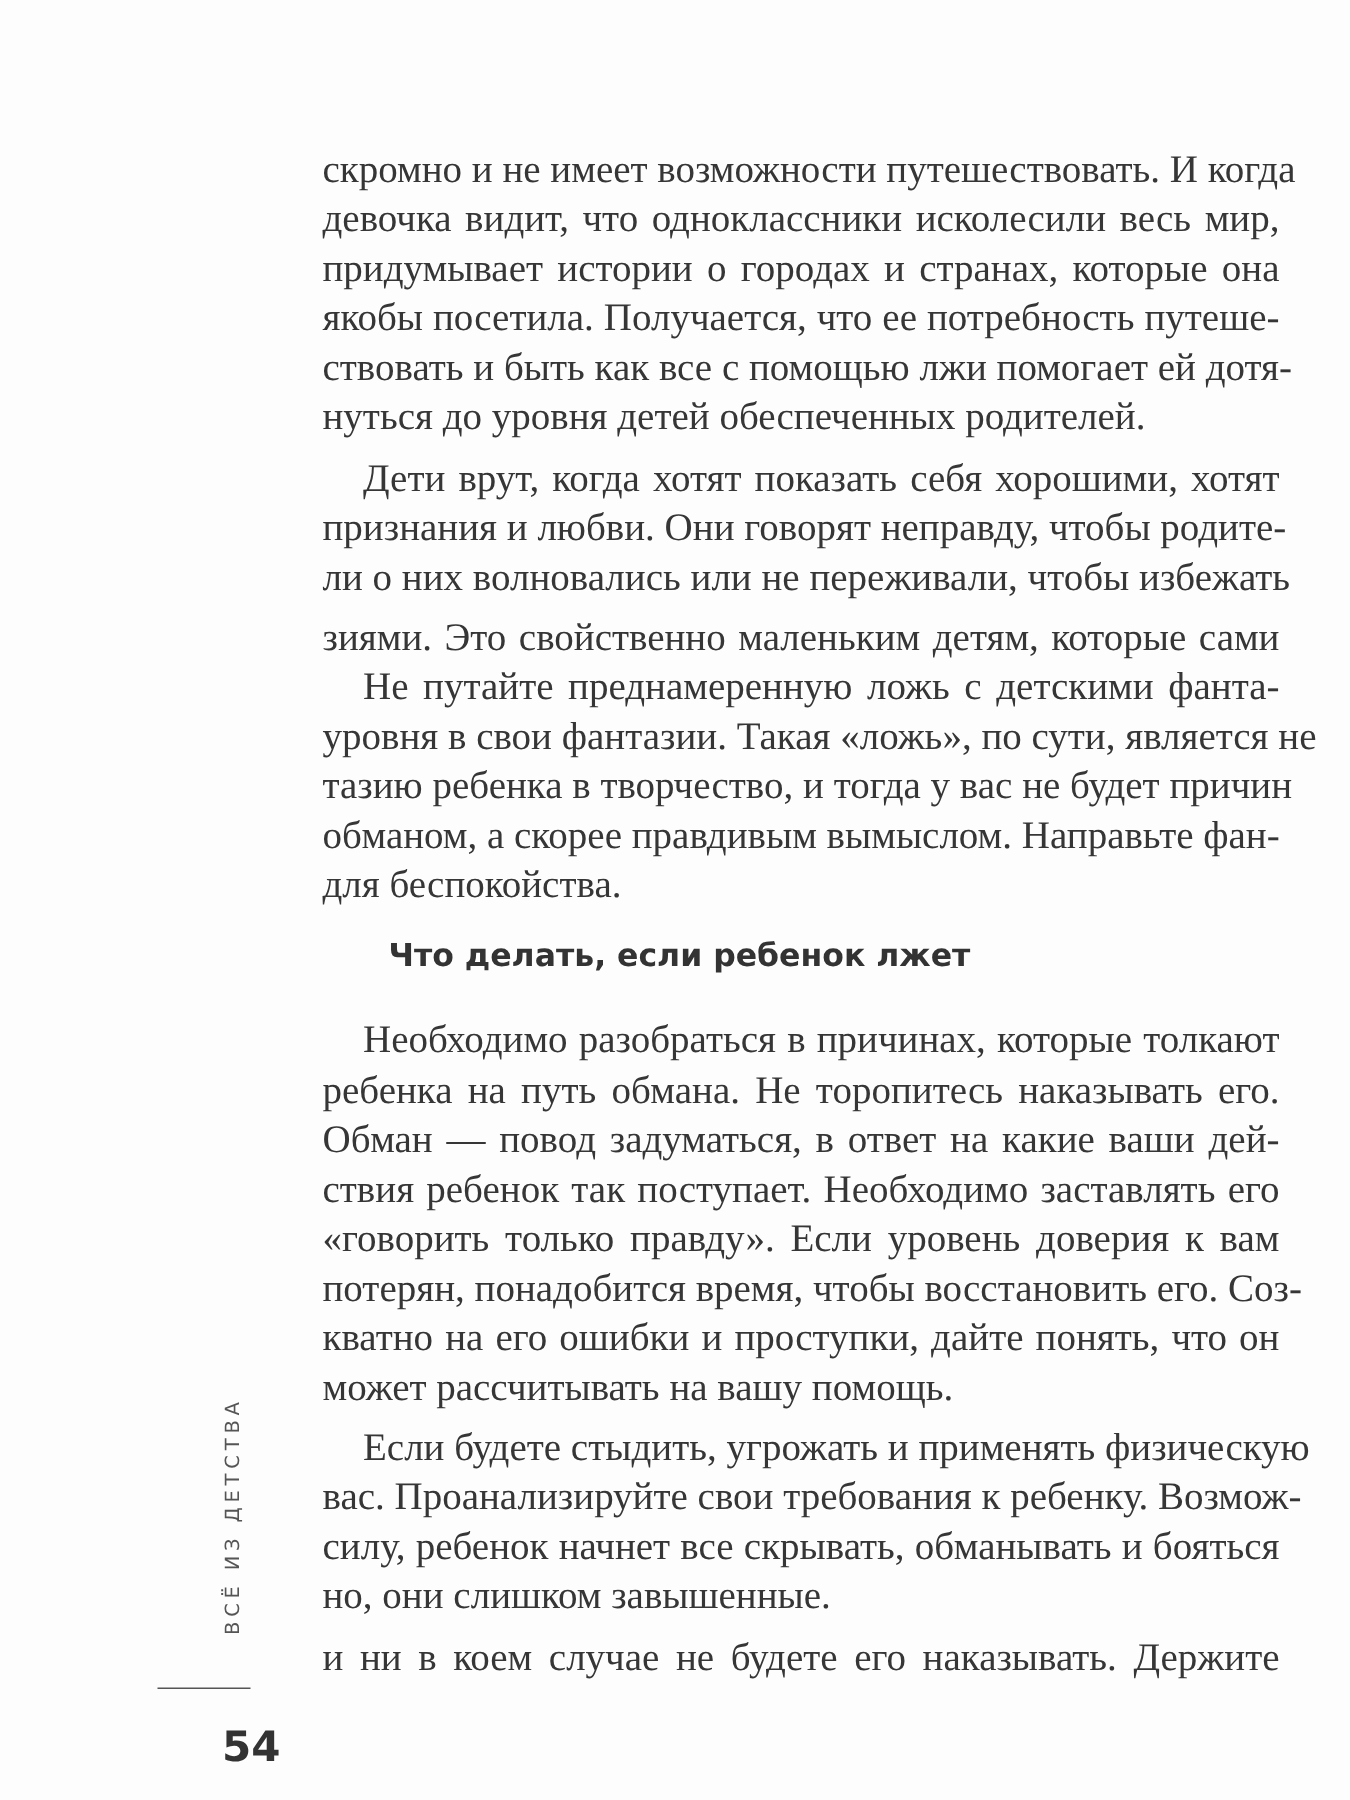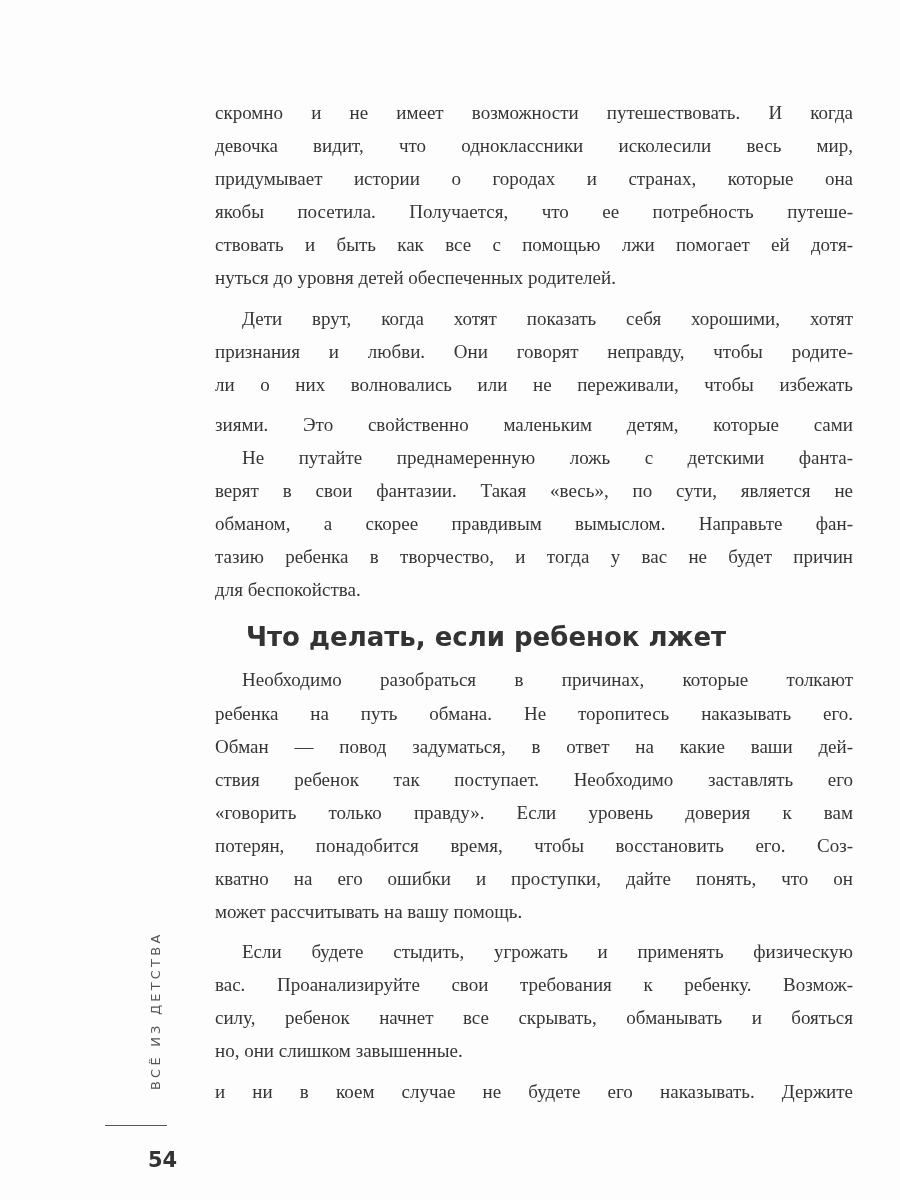--- a/index.html
+++ b/index.html
@@ -4,45 +4,45 @@
 <style>
   html, body { margin: 0; padding: 0; }
   body {
     width: 900px; height: 1200px; background: #fdfdfd; position: relative; overflow: hidden;
     font-family: "Liberation Serif", "DejaVu Serif", serif; color: #363636;
   }
   .page-text {
     position: absolute; left: 215px; top: 96px; width: 638px;
   }
   .para {
-    font-size: 19px; line-height: 33.1px; margin: 0; text-align: justify;
+    font-size: 26px; line-height: 33.1px; margin: 0; text-align: justify;
     text-align-last: auto;
   }
   .para .line {
     display: block; text-align: justify; text-align-last: justify; white-space: nowrap;
   }
   .para .line.last { text-align-last: left; }
   .para .line.indent { text-indent: 27px; font-family: Liberation Serif, serif; }
   .gap { height: 7px; }
   .heading {
     font-family: "DejaVu Sans", "Liberation Sans", sans-serif; font-weight: bold;
-    font-size: 26px; color: #333; margin: 0; padding-left: 31px;
+    font-size: 21px; color: #333; margin: 13px; padding-left: 31px;
     height: 45px; line-height: 38px; margin-top: 12px;
   }
   .side-title {
     position: absolute; left: 148px; top: 1090px; transform: rotate(-90deg); transform-origin: left top;
     font-family: "DejaVu Sans", "Liberation Sans", sans-serif; font-size: 13px; letter-spacing: 3.2px;
     color: #555; white-space: nowrap;
   }
   .rule {
     position: absolute; left: 105px; top: 1125px; width: 62px; height: 1px; background: #555;
   }
   .page-num {
     position: absolute; left: 148px; top: 1148px;
-    font-family: "DejaVu Sans", "Liberation Sans", sans-serif; font-weight: bold; font-size: 21px; color: #333;
+    font-family: "DejaVu Sans", "Liberation Sans", sans-serif; font-weight: bold; font-size: 28px; color: #333;
   }
 </style>
 </head>
 <body>
 
 <div class="page-text">
   <div id="before">
       <p class="para">
         <span class="line">скромно и не имеет возможности путешествовать. И когда</span>
         <span class="line">девочка видит, что одноклассники исколесили весь мир,</span>
@@ -54,23 +54,23 @@
       <div class="gap"></div>
       <p class="para">
         <span class="line indent">Дети врут, когда хотят показать себя хорошими, хотят</span>
         <span class="line">признания и любви. Они говорят неправду, чтобы родите-</span>
         <span class="line">ли о них волновались или не переживали, чтобы избежать</span>
       </p>
       <div class="gap"></div>
       <p class="para">
         <span class="line">зиями. Это свойственно маленьким детям, которые сами</span>
         <span class="line indent">Не путайте преднамеренную ложь с детскими фанта-</span>
-        <span class="line">верят в свои фантазии. Такая «весь», по сути, является не</span>
+        <span class="line">уровня в свои фантазии. Такая «ложь», по сути, является не</span>
+        <span class="line">тазию ребенка в творчество, и тогда у вас не будет причин</span>
         <span class="line">обманом, а скорее правдивым вымыслом. Направьте фан-</span>
-        <span class="line">тазию ребенка в творчество, и тогда у вас не будет причин</span>
         <span class="line last">для беспокойства.</span>
       </p>
     </div>
   <h2 class="heading">Что делать, если ребенок лжет</h2>
   <div id="after">
       <p class="para">
         <span class="line indent">Необходимо разобраться в причинах, которые толкают</span>
         <span class="line">ребенка на путь обмана. Не торопитесь наказывать его.</span>
         <span class="line">Обман — повод задуматься, в ответ на какие ваши дей-</span>
         <span class="line">ствия ребенок так поступает. Необходимо заставлять его</span>

